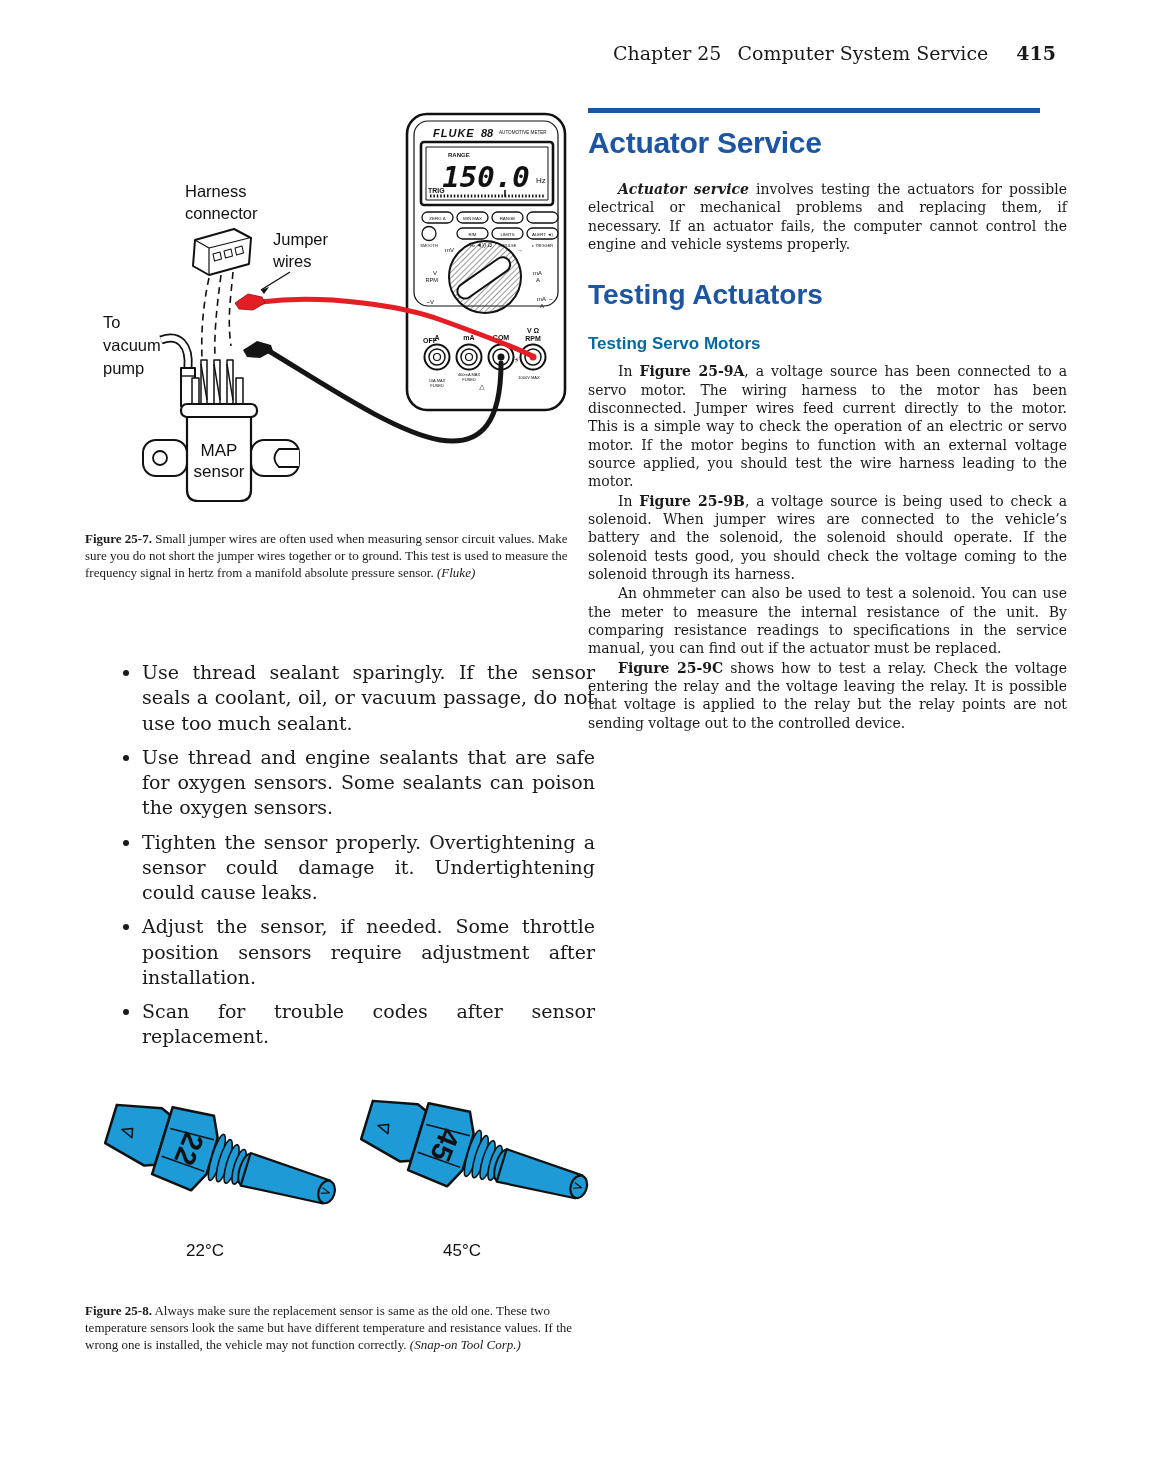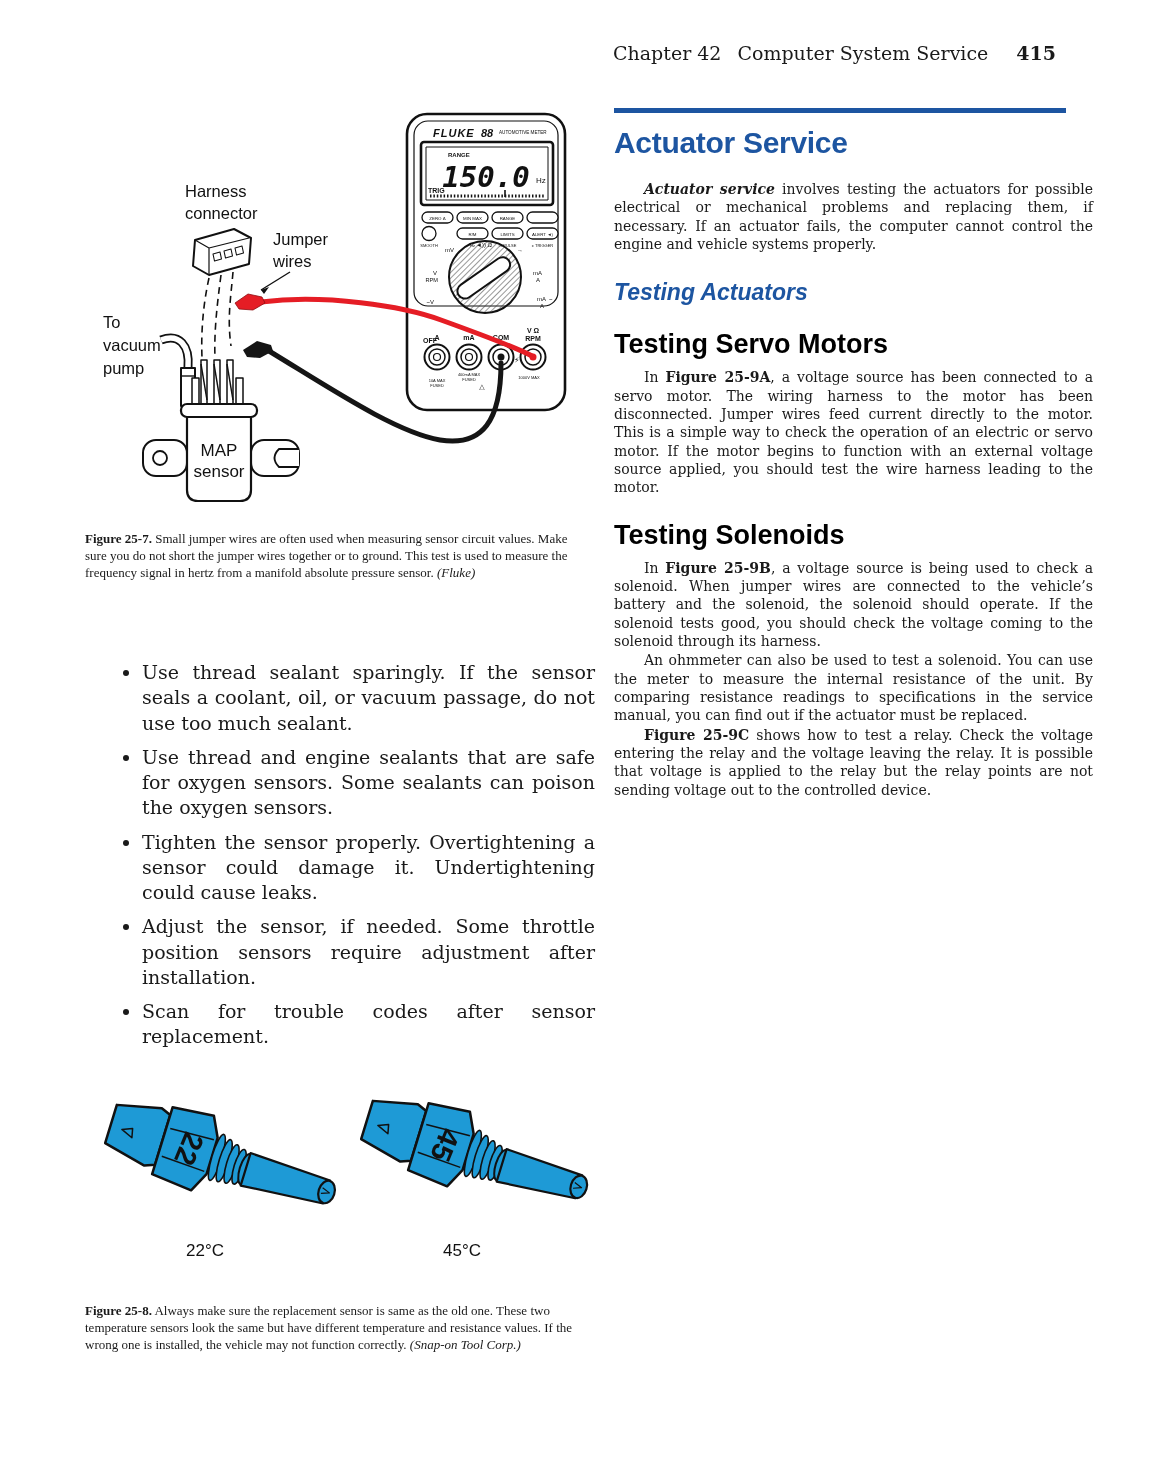--- a/index.html
+++ b/index.html
@@ -16,21 +16,21 @@
   }
   
   .running-head{
     position:absolute;top:42px;right:100px;font-size:19px;white-space:nowrap;
   }
   .running-head .chap{margin-right:16px;}
   .running-head .pagenum{font-weight:bold;margin-left:28px;}
 
   
   .col-left{position:absolute;left:85px;top:0;width:510px;}
-  .col-right{position:absolute;left:614px;top:108px;width:479px;}
+  .col-right{position:absolute;left:588px;top:108px;width:479px;}
 
   .figure-svg{position:absolute;left:0;display:block;}
   #fig1{top:100px;}
   #fig2{top:1082px;}
 
   .fig-caption{
     position:absolute;left:0;width:502px;
     font-family:Liberation Serif, serif;font-size:13px;line-height:1.3;
     color:var(--ink);
   }
@@ -46,40 +46,40 @@
   .bullets li{margin-bottom:9px;padding-left:0;}
 
   
   .rule{height:5px;background:var(--heading_blue);width:452px;}
   .article-title{
     font-family:"Liberation Sans",sans-serif;font-weight:bold;font-size:30px;
     color:var(--heading_blue);margin:13px 0 20px 0;letter-spacing:-0.3px;
   }
   .para{font-size:14px;line-height:1.31;text-align:justify;text-indent:30px;margin:0 0 1px 0;}
   .sub-blue{
-    font-family:"Liberation Sans",sans-serif;font-style:italic;font-weight:bold;
-    font-size:23px;color:var(--heading_blue);margin:26px 0 10px 0;
+    font-family:"Liberation Sans",sans-serif;font-weight:bold;
+    font-size:28px;color:var(--heading_blue);margin:26px 0 10px 0;
   }
   .sub-black{
-    font-family:"Liberation Sans",sans-serif;font-weight:bold;font-size:27px;
-    color:#000000;margin:23px 0 8px 0;
+    font-family:"Liberation Sans",sans-serif;font-weight:bold;font-size:17px;
+    color:#0369a1;margin:23px 0 8px 0;
   }
 
   
   svg text{font-family:"Liberation Sans","DejaVu Sans",sans-serif;fill:#111;}
   svg .serif-label{font-family:"Liberation Sans",sans-serif;}
   svg .lcd{font-family:"DejaVu Sans Mono",monospace;font-weight:bold;font-style:italic;}
 </style>
 </head>
 <body>
 
 <div class="page">
 
   <div class="running-head">
-    <span class="chap">Chapter 42</span><span>Computer System Service</span><span class="pagenum">415</span>
+    <span class="chap">Chapter 25</span><span>Computer System Service</span><span class="pagenum">415</span>
   </div>
 
   <div class="col-left">
 
     <svg id="fig1" class="figure-svg" width="510" height="415" viewBox="0 0 510 415">
       <defs>
         <pattern id="hatch" width="4" height="4" patternUnits="userSpaceOnUse" patternTransform="rotate(45)">
           <line x1="0" y1="0" x2="0" y2="4" stroke="#444" stroke-width="1.1"></line>
         </pattern>
       </defs>
@@ -292,21 +292,20 @@
   <div class="col-right">
     <div class="rule"></div>
     <h1 class="article-title">Actuator Service</h1>
     <p class="para"><span style="font-weight: bold; font-style: italic;">Actuator service</span><span> involves testing the actuators for possible electrical or mechanical problems and replacing them, if necessary. If an actuator fails, the computer cannot control the engine and vehicle systems properly.</span></p>
 
     <h2 class="sub-blue">Testing Actuators</h2>
 
     <h3 class="sub-black">Testing Servo Motors</h3>
     <p class="para"><span>In </span><span style="font-weight: bold;">Figure 25-9A</span><span>, a voltage source has been connected to a servo motor. The wiring harness to the motor has been disconnected. Jumper wires feed current directly to the motor. This is a simple way to check the operation of an electric or servo motor. If the motor begins to function with an external voltage source applied, you should test the wire harness leading to the motor.</span></p>
 
-    <h3 class="sub-black">Testing Solenoids</h3>
     <p class="para"><span>In </span><span style="font-weight: bold;">Figure 25-9B</span><span>, a voltage source is being used to check a solenoid. When jumper wires are connected to the vehicle’s battery and the solenoid, the solenoid should operate. If the solenoid tests good, you should check the voltage coming to the solenoid through its harness.</span></p>
     <p class="para"><span>An ohmmeter can also be used to test a solenoid. You can use the meter to measure the internal resistance of the unit. By comparing resistance readings to specifications in the service manual, you can find out if the actuator must be replaced.</span></p>
 
     <p class="para"><span style="font-weight: bold;">Figure 25-9C</span><span> shows how to test a relay. Check the voltage entering the relay and the voltage leaving the relay. It is possible that voltage is applied to the relay but the relay points are not sending voltage out to the controlled device.</span></p>
 
   </div>
 
 </div>
 
 </body></html>

